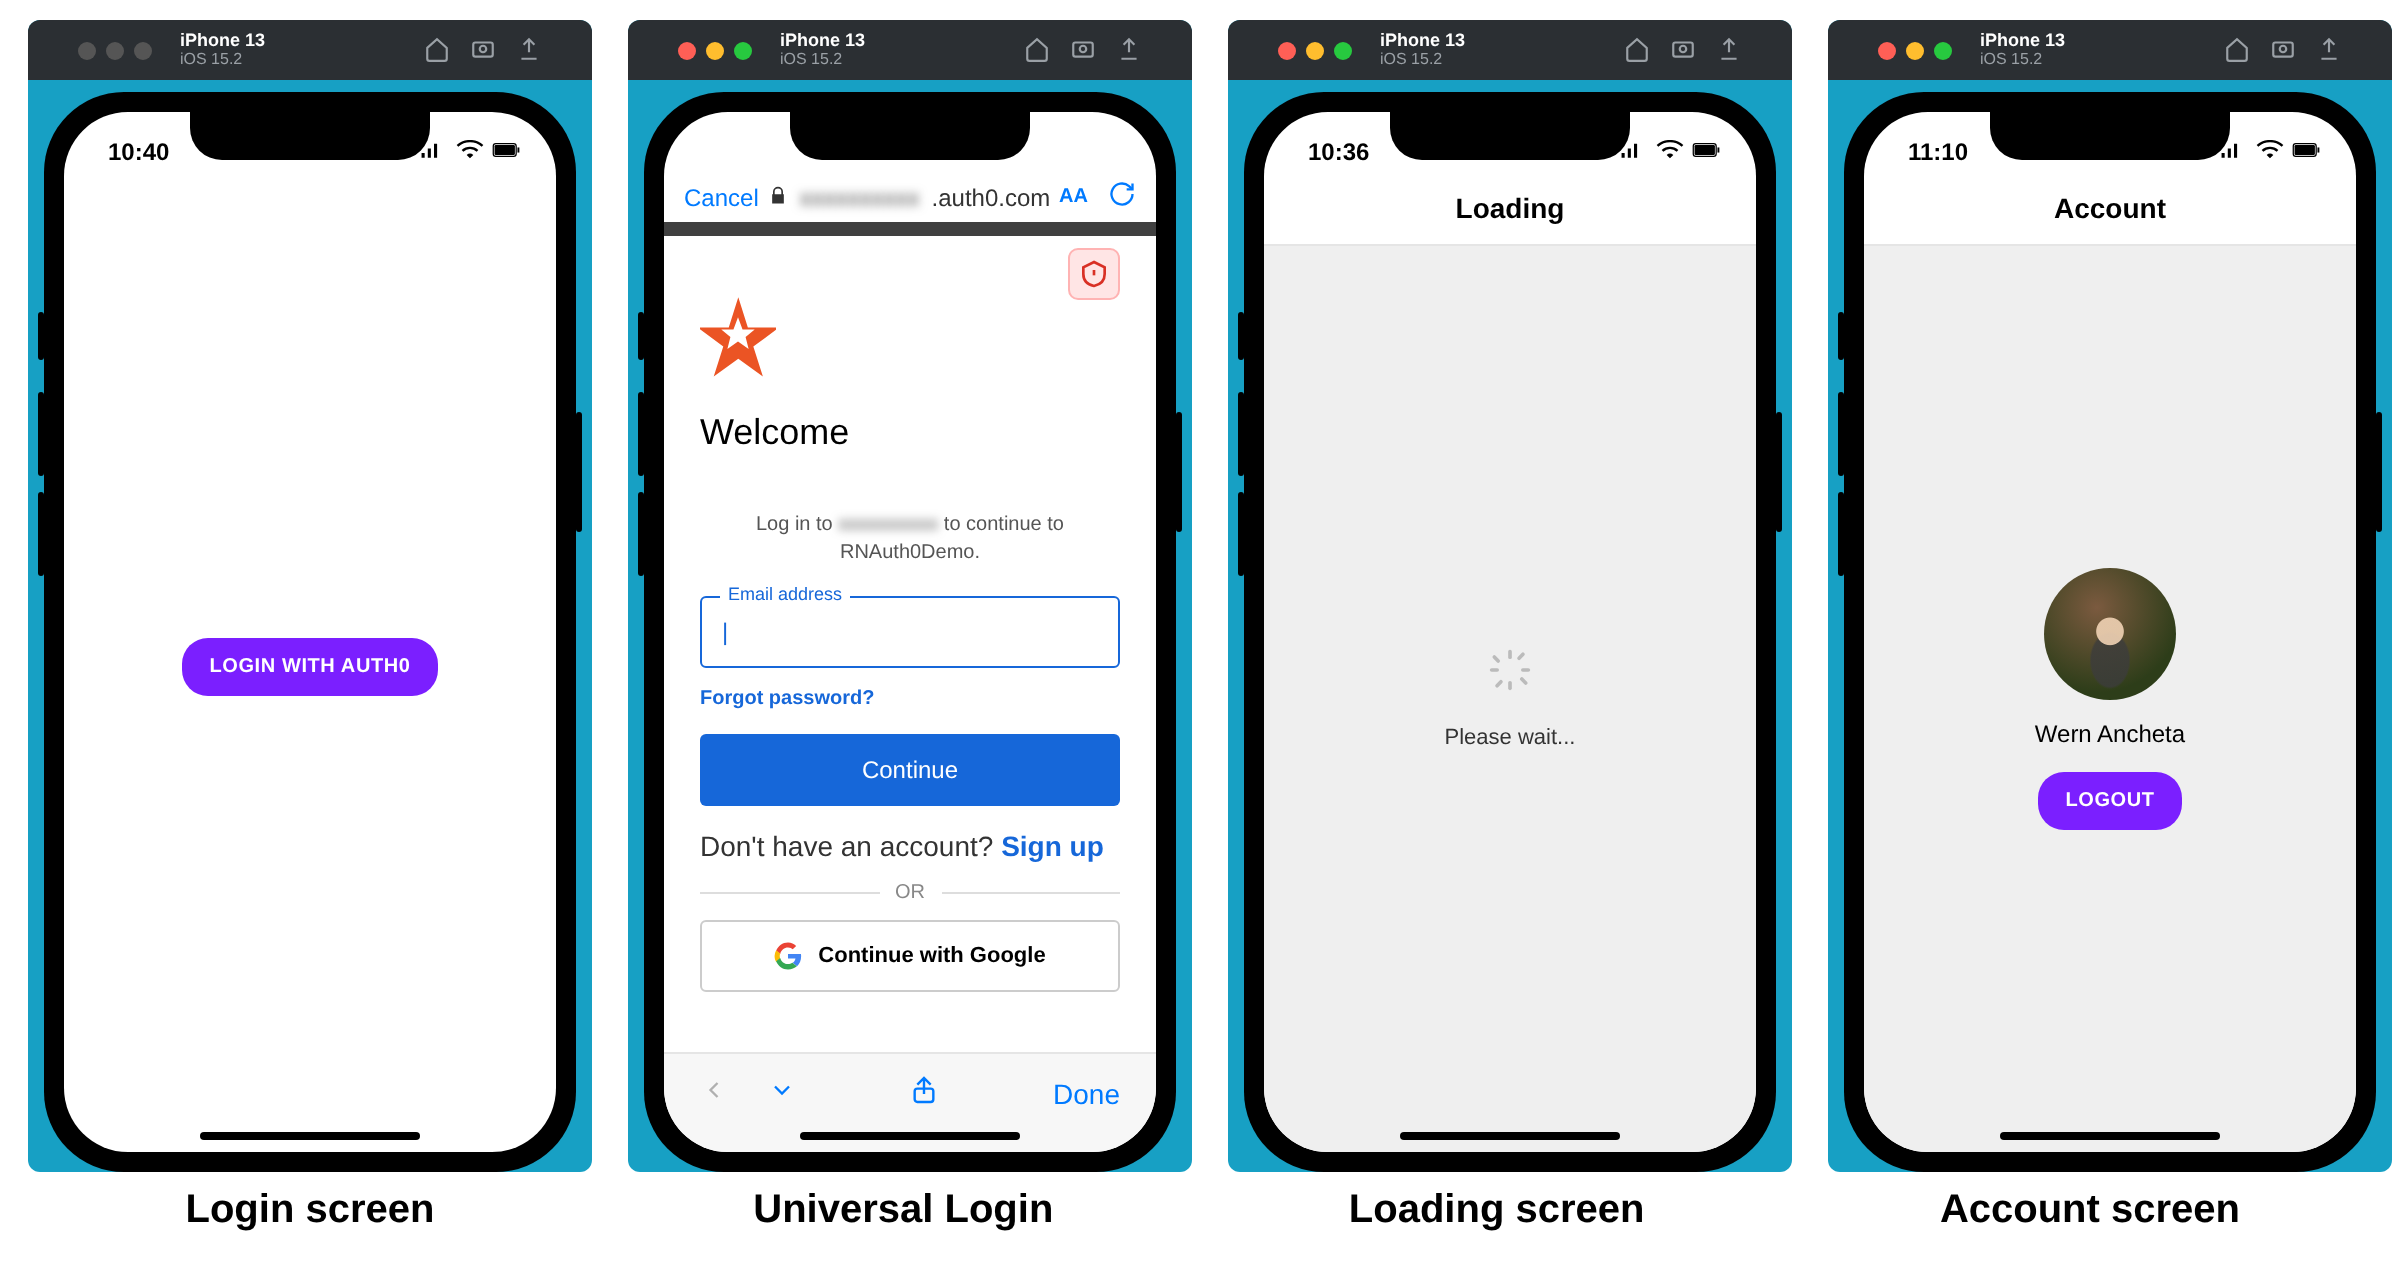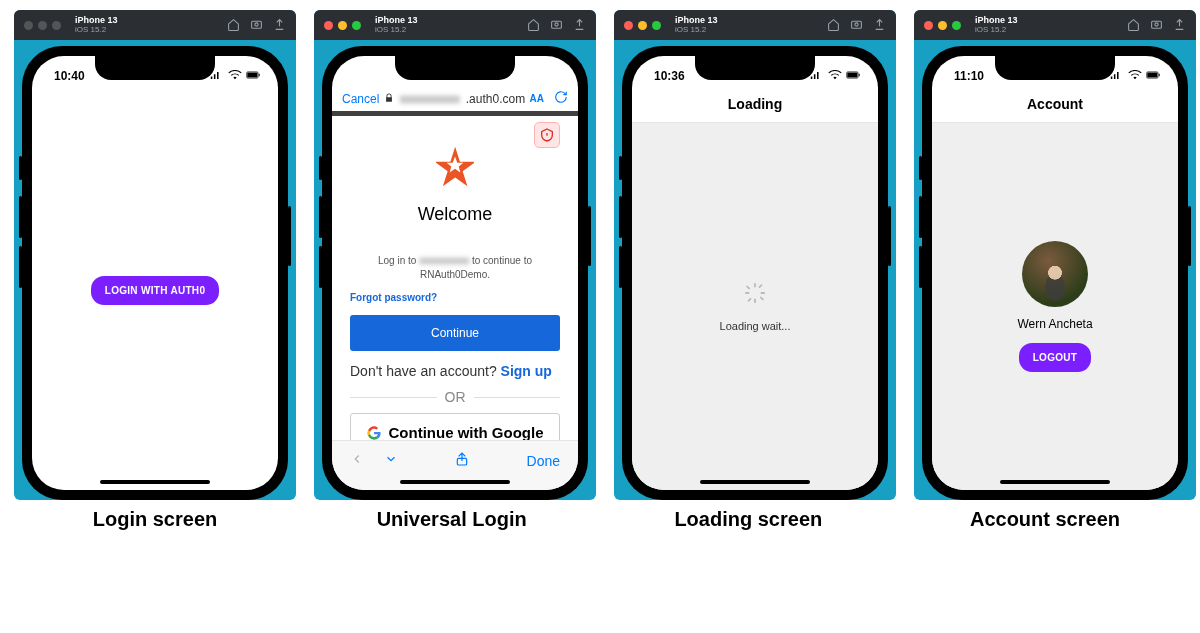--- a/index.html
+++ b/index.html
@@ -22,21 +22,21 @@
     border-radius: 6px;
     display: flex;
     flex-direction: column;
     position: relative;
   }
   .sim-toolbar {
     height: 30px;
     background: #2b2f33;
     display: flex;
     align-items: center;
-    padding: 0 10px;
+    padding: 0 25px;
     gap: 6px;
     border-radius: 6px 6px 0 0;
     color: #9aa0a6;
     font-size: 9px;
     position: relative;
   }
   .traffic { display: flex; gap: 5px; }
   .tdot { width: 9px; height: 9px; border-radius: 50%; }
   .tdot.dim { background: #555; }
   .tdot.r { background: #ff5f56; }
@@ -51,21 +51,21 @@
   .phone-wrap {
     flex: 1;
     display: flex;
     justify-content: center;
     align-items: flex-start;
     padding: 6px 8px 0 8px;
     position: relative;
   }
   .phone {
     width: 266px;
-    height: 454px;
+    height: 540px;
     background: #000;
     border-radius: 40px;
     padding: 10px;
     position: relative;
   }
   .side-btn { position: absolute; background: #000; border-radius: 2px; }
   .sb-l1 { left: -3px; top: 110px; width: 3px; height: 24px; }
   .sb-l2 { left: -3px; top: 150px; width: 3px; height: 42px; }
   .sb-l3 { left: -3px; top: 200px; width: 3px; height: 42px; }
   .sb-r  { right: -3px; top: 160px; width: 3px; height: 60px; }
@@ -129,46 +129,46 @@
     width: 110px; height: 4px; background: #000;
     border-radius: 3px;
     position: absolute;
     bottom: 6px; left: 50%; transform: translateX(-50%);
   }
 
   
   .safari-bar {
     display: flex; align-items: center; justify-content: space-between;
     padding: 4px 10px; font-size: 12px; color: #007aff;
-    border-bottom: 5px solid #404040;
+    border-bottom: 7px solid #404040;
   }
   .safari-center { display: flex; align-items: center; gap: 6px; color: #333; font-size: 12px; }
   .safari-center .blur { filter: blur(2.5px); color:#555; }
   .safari-right { display: flex; align-items: center; gap: 10px; }
   .small-aa { color: #007aff; font-size: 10px; font-weight:600;}
-  .auth0-body { padding: 10px 18px 0; display:flex; flex-direction:column; align-items:center; position:relative; }
+  .auth0-body { padding: 10px 18px 0; display:flex; flex-direction:column; position:relative; }
   .shield-warn { position:absolute; right:18px; top:6px; width:26px; height:26px; background:#ffe5e5; border:1px solid #ffb3b3; border-radius:5px; display:flex; align-items:center; justify-content:center; }
   .shield-warn svg { width:16px; height:16px; }
   .auth0-logo { width:38px; height:44px; margin-top:20px;}
   .welcome { font-size:18px; margin-top:14px; }
   .subtext { font-size:10px; color:#555; margin-top:29px; text-align:center; line-height:1.4;}
   .subtext .blur { filter: blur(2.5px); }
   .field-wrap { width:100%; margin-top:14px; position:relative;}
   .float-label { position:absolute; top:-6px; left:10px; background:#fff; padding:0 4px; font-size:9px; color:#1667d9;}
   .field { width:100%; border:1px solid #1667d9; border-radius:3px; padding:10px 10px; font-size:12px;}
   .field-pw-wrap { width:100%; margin-top:10px; position:relative;}
   .field-pw { width:100%; border:1px solid #ccc; background:#f5f5f5; border-radius:3px; padding:10px 10px; font-size:12px; color:#777;}
   .eye { position:absolute; right:10px; top:9px; color:#666;}
   .forgot { width:100%; text-align:left; font-size:10px; color:#1667d9; font-weight:600; margin-top:10px;}
   .continue-btn { width:100%; background:#1667d9; color:#fff; border:none; padding:11px; border-radius:3px; font-size:12px; margin-top:12px;}
   .signup-row { width:100%; text-align:left; font-size:14px; margin-top:12px; color:#333;}
   .signup-row .link { color:#1667d9; font-weight:600;}
-  .or-row { width:100%; display:flex; align-items:center; gap:8px; margin-top:10px; font-size:14px; color:#888;}
+  .or-row { width:100%; display:flex; align-items:center; gap:8px; margin-top:10px; font-size:10px; color:#888;}
   .or-row hr { flex:1; border:none; border-top:1px solid #ddd;}
-  .google-btn { width:100%; border:1px solid #ccc; background:#fff; padding:10px; border-radius:3px; font-size:15px; font-weight:600; display:flex; align-items:center; justify-content:center; gap:8px; margin-top:8px;}
+  .google-btn { width:100%; border:1px solid #ccc; background:#fff; padding:10px; border-radius:3px; font-size:11px; font-weight:600; display:flex; align-items:center; justify-content:center; gap:8px; margin-top:8px;}
   .google-g { width:14px; height:14px; }
   .safari-bottom {
     position:absolute; bottom:0; left:0; right:0;
     display:flex; align-items:center; justify-content:space-between;
     padding:10px 18px 20px; background:#f7f7f7;
     border-top:1px solid #e5e5e5; font-size:14px; color:#007aff;
   }
   .safari-bottom .arrows { display:flex; gap:20px; color:#b0b0b0;}
   .safari-bottom .arrows svg{ width:14px; height:14px;}
   .safari-bottom .mid svg{ width:16px; height:16px; color:#007aff;}
@@ -305,20 +305,24 @@
                   <path d="M12 9v4M12 16h0"></path>
                 </svg>
             </div>
             <svg class="auth0-logo" viewBox="0 0 50 58">
                 <path fill="#eb5424" d="M25 0l7 22h23L36 36l7 22-18-13-18 13 7-22L-5 22h23z" transform="scale(0.9) translate(3,1)"></path>
                 <polygon fill="#fff" points="25,14 28,22 36,22 30,27 32,35 25,30 18,35 20,27 14,22 22,22"></polygon>
               </svg>
             <div class="welcome">Welcome</div>
             <div class="subtext">
               <span>Log in to </span><span class="blur">xxxxxxxxxx</span><span> to continue to RNAuth0Demo.</span>
+            </div>
+            <div class="field-wrap">
+              <span class="float-label">Email address</span>
+              <div class="field"><span style="color:#1667d9">|</span></div>
             </div>
             <div class="forgot">Forgot password?</div>
             <button class="continue-btn">Continue</button>
             <div class="signup-row">
               <span>Don't have an account?  </span><span class="link">Sign up</span>
             </div>
             <div class="or-row">
                 <hr>
                 <span>OR</span>
                 <hr>
@@ -412,21 +416,21 @@
                     <rect x="1" y="11" width="5" height="2" rx="1"></rect>
                     <rect x="18" y="11" width="5" height="2" rx="1"></rect>
                     <rect x="3.5" y="3.5" width="2" height="5" rx="1" transform="rotate(-45 4.5 6)"></rect>
                     <rect x="18.5" y="15.5" width="2" height="5" rx="1" transform="rotate(-45 19.5 18)"></rect>
                     <rect x="15.5" y="3.5" width="5" height="2" rx="1" transform="rotate(-45 18 4.5)"></rect>
                     <rect x="3.5" y="18.5" width="5" height="2" rx="1" transform="rotate(-45 6 19.5)"></rect>
                   </g>
                 </svg>
             </div>
             <div style="height:12px"></div>
-            <div class="please">Loading wait...</div>
+            <div class="please">Please wait...</div>
           </div>
           <div class="home-ind"></div>
         </div>
       </div>
     </div>
   </div>
 
   <div class="panel">
     <div class="sim-toolbar">
       <div class="traffic">

